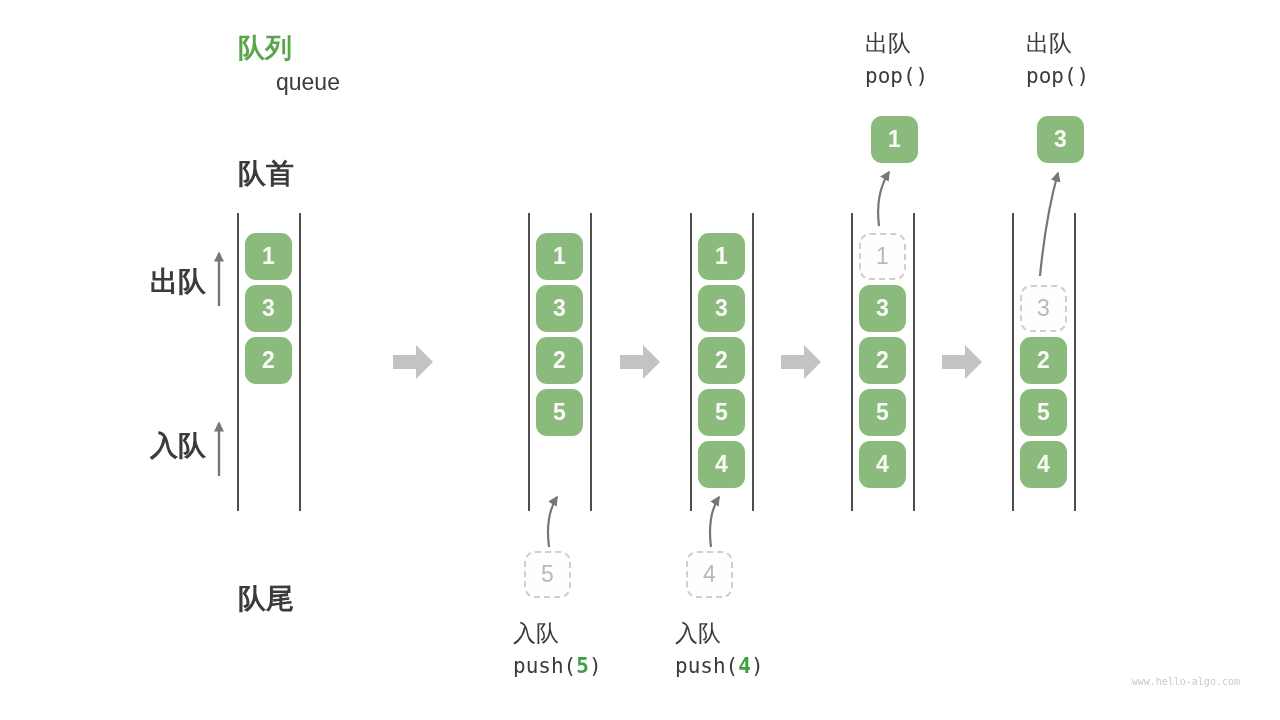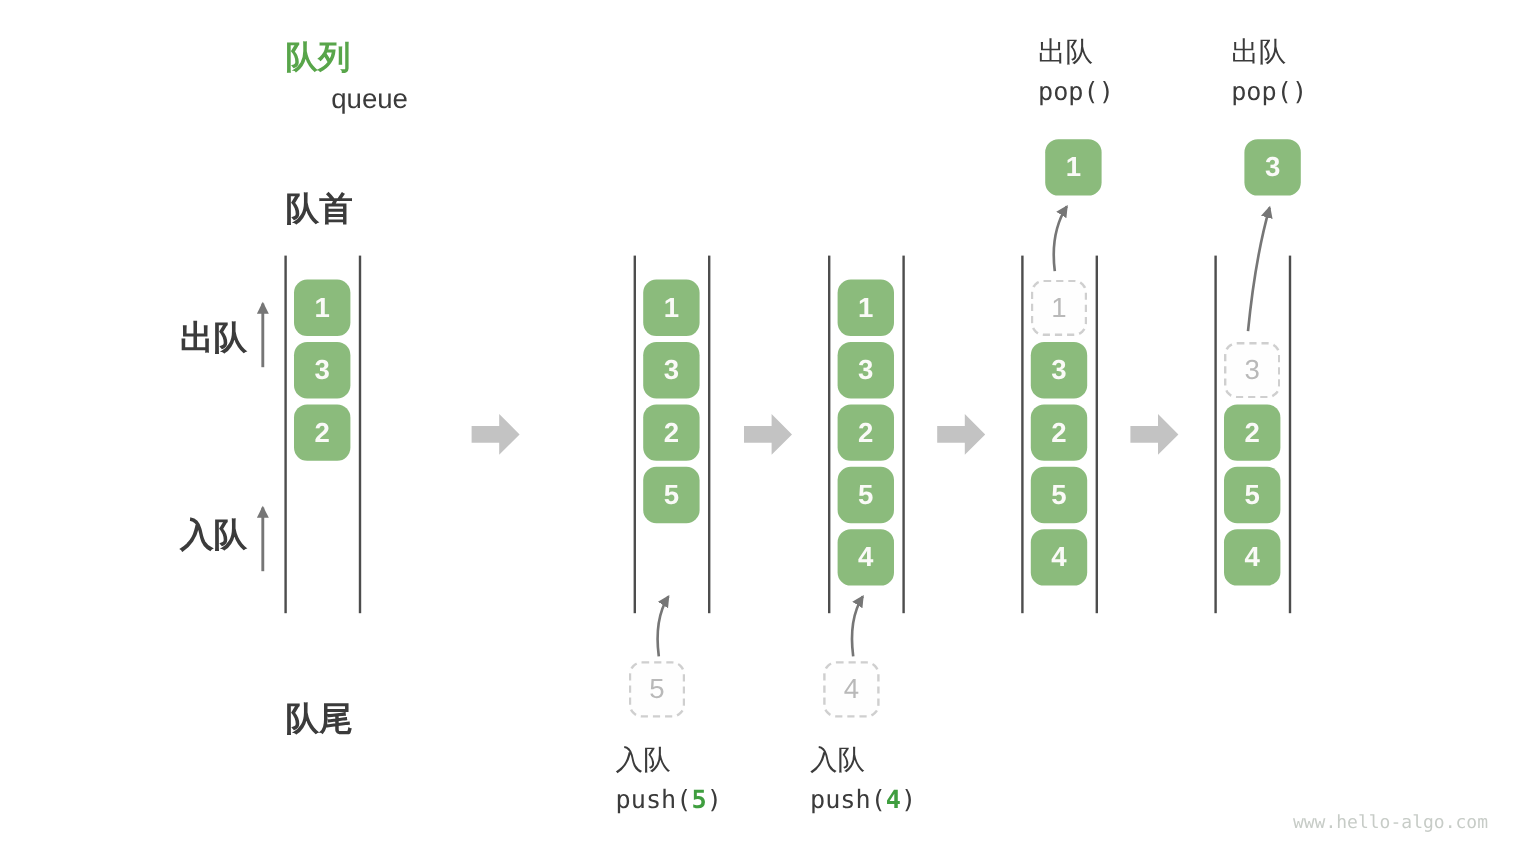--- a/index.html
+++ b/index.html
@@ -24,21 +24,21 @@
     background:#fefefe;border:2px dashed var(--dashed_border,#cfcfcf);
     color:var(--dashed_text,#b9b9b9);font-weight:normal;
   }
   .op{position:absolute;}
   .op-label{font-size:23px;line-height:30px;color:var(--dark_text,#3b3b3b);}
   .op-code{font-family:"DejaVu Sans Mono",monospace;font-size:21px;line-height:37px;color:var(--dark_text,#3b3b3b);white-space:pre;}
   .op-code .val{color:var(--code_green,#3f9e3f);font-weight:bold;}
   .arrows{position:absolute;left:0;top:0;pointer-events:none;}
   .watermark{
     position:absolute;right:40px;top:676px;
-    font-family:"DejaVu Sans Mono",monospace;font-size:15px;color:var(--watermark_gray,#c7ccc7);
+    font-family:"DejaVu Sans Mono",monospace;font-size:10px;color:var(--watermark_gray,#c7ccc7);
   }
 </style>
 </head>
 <body>
 
 <div class="canvas">
 
   <div class="title-zh">队列</div>
   <div class="title-en">queue</div>
 

